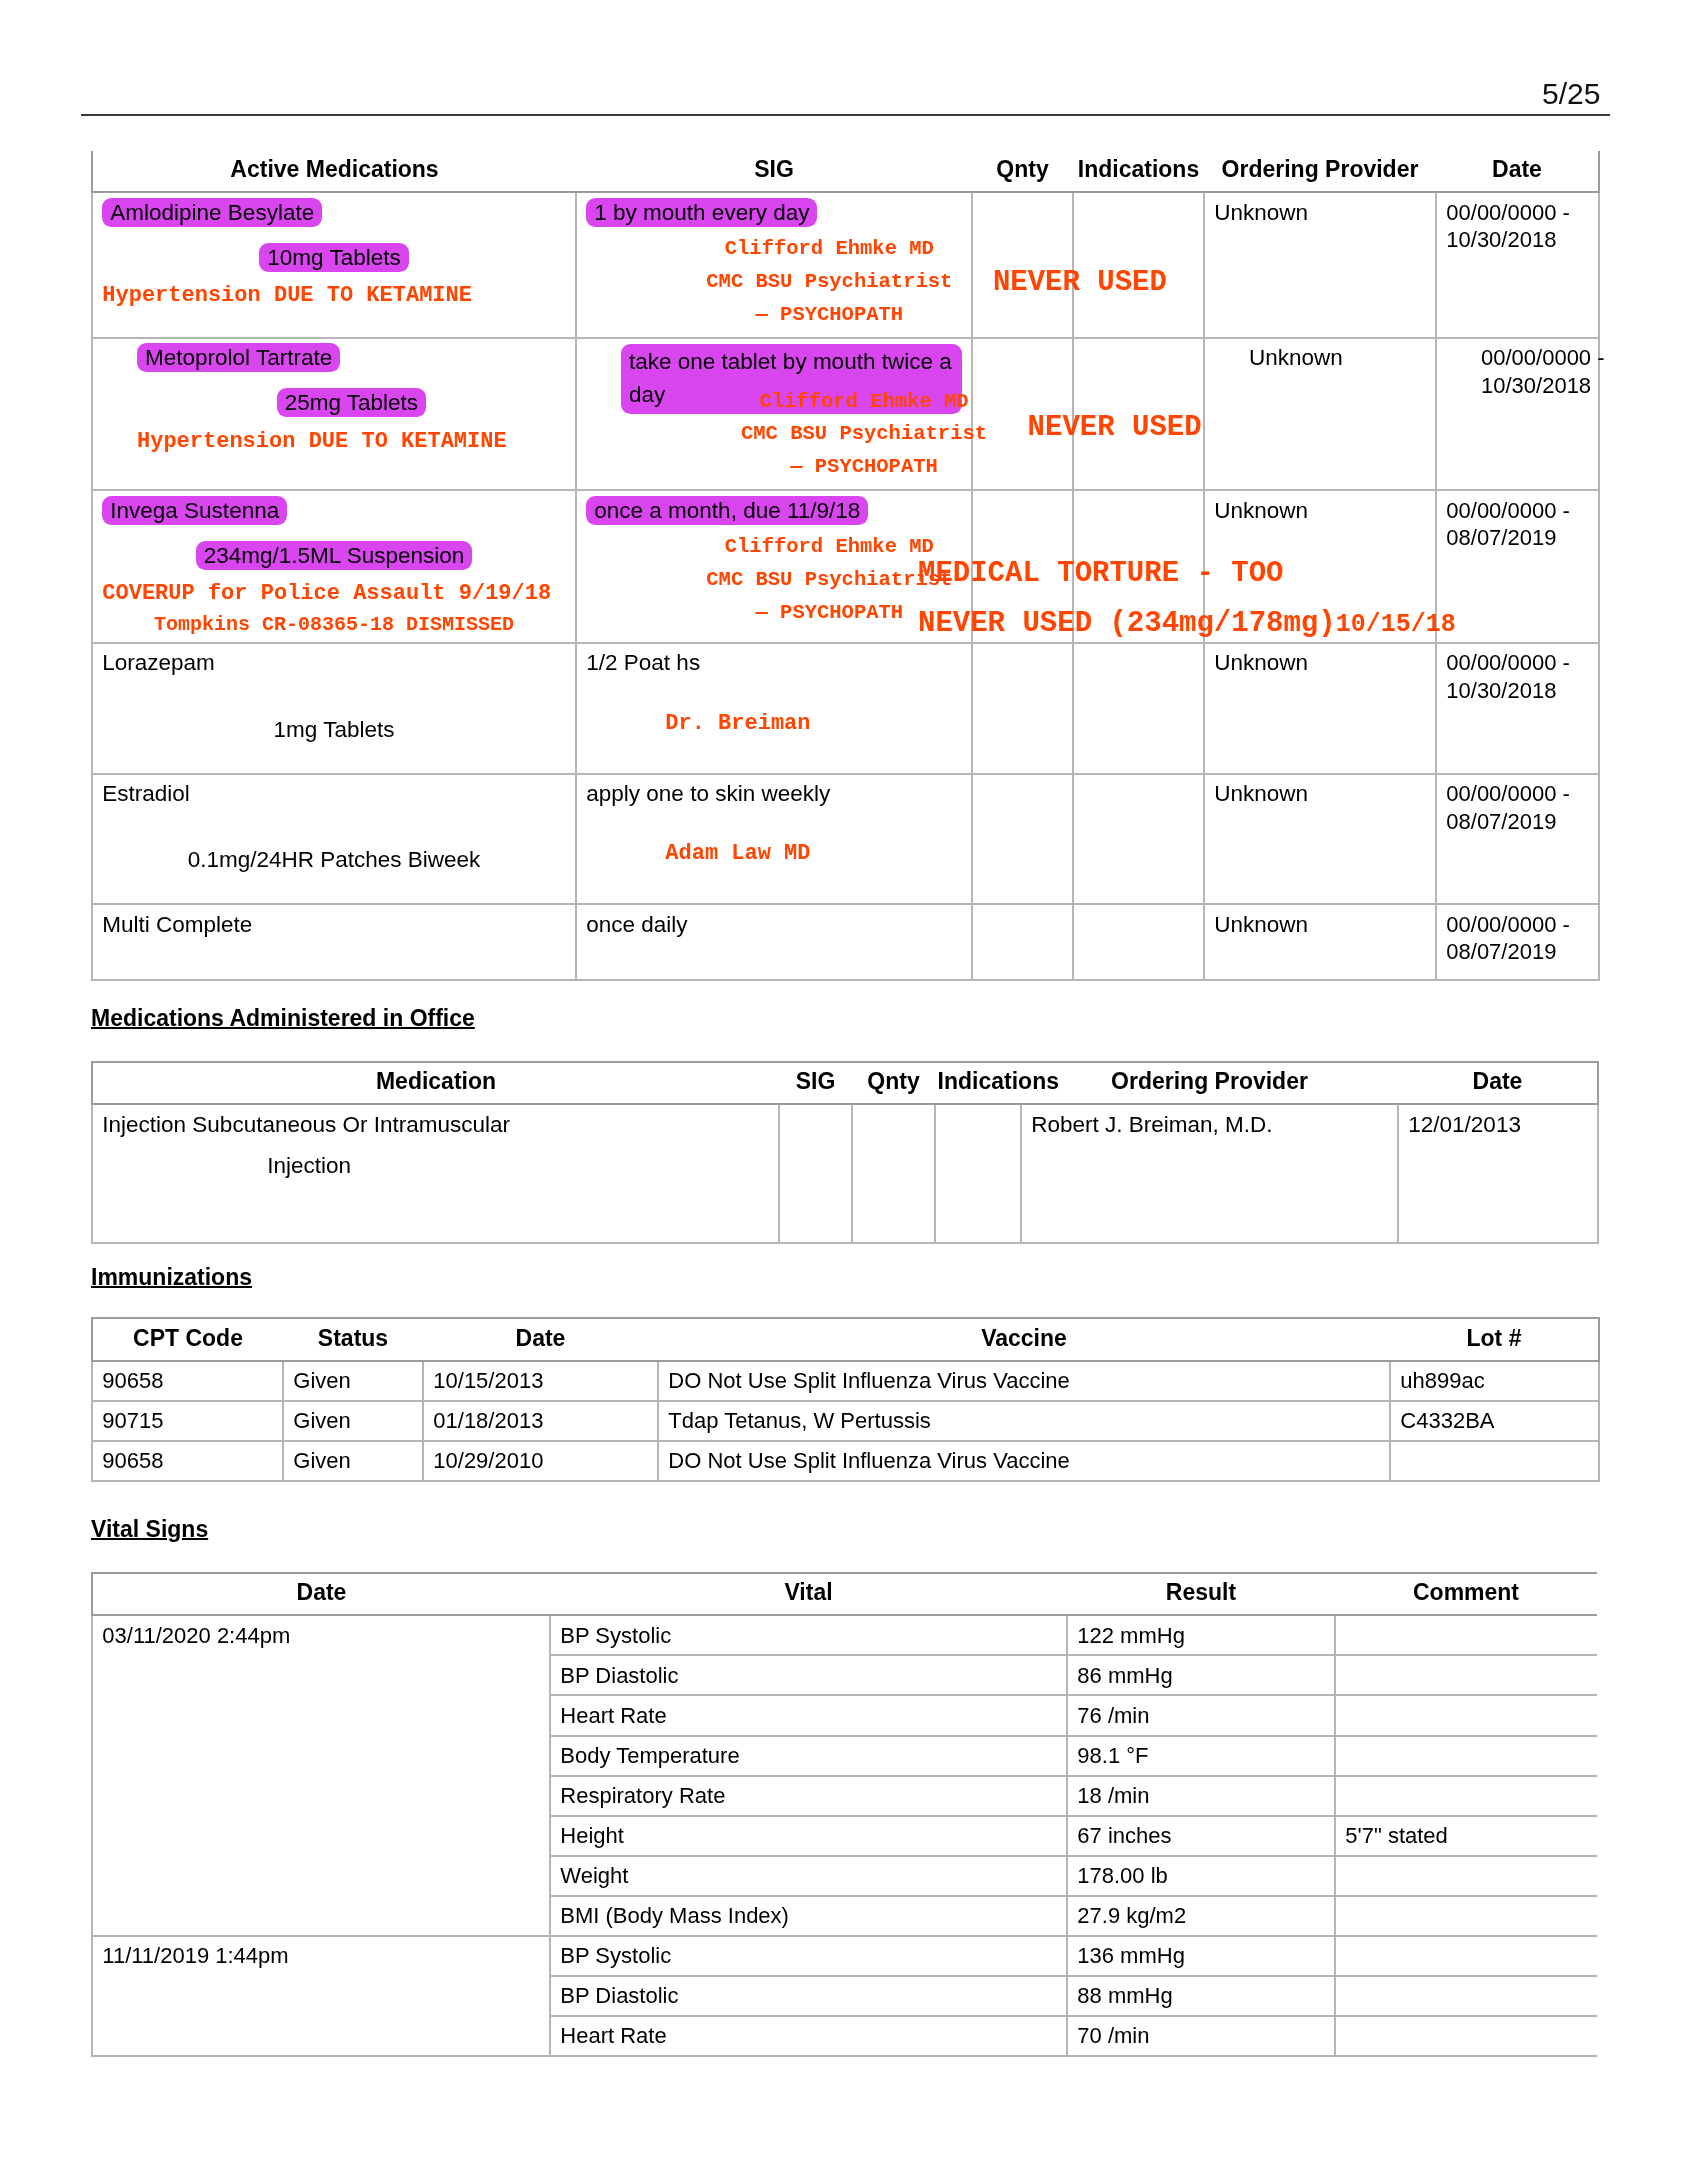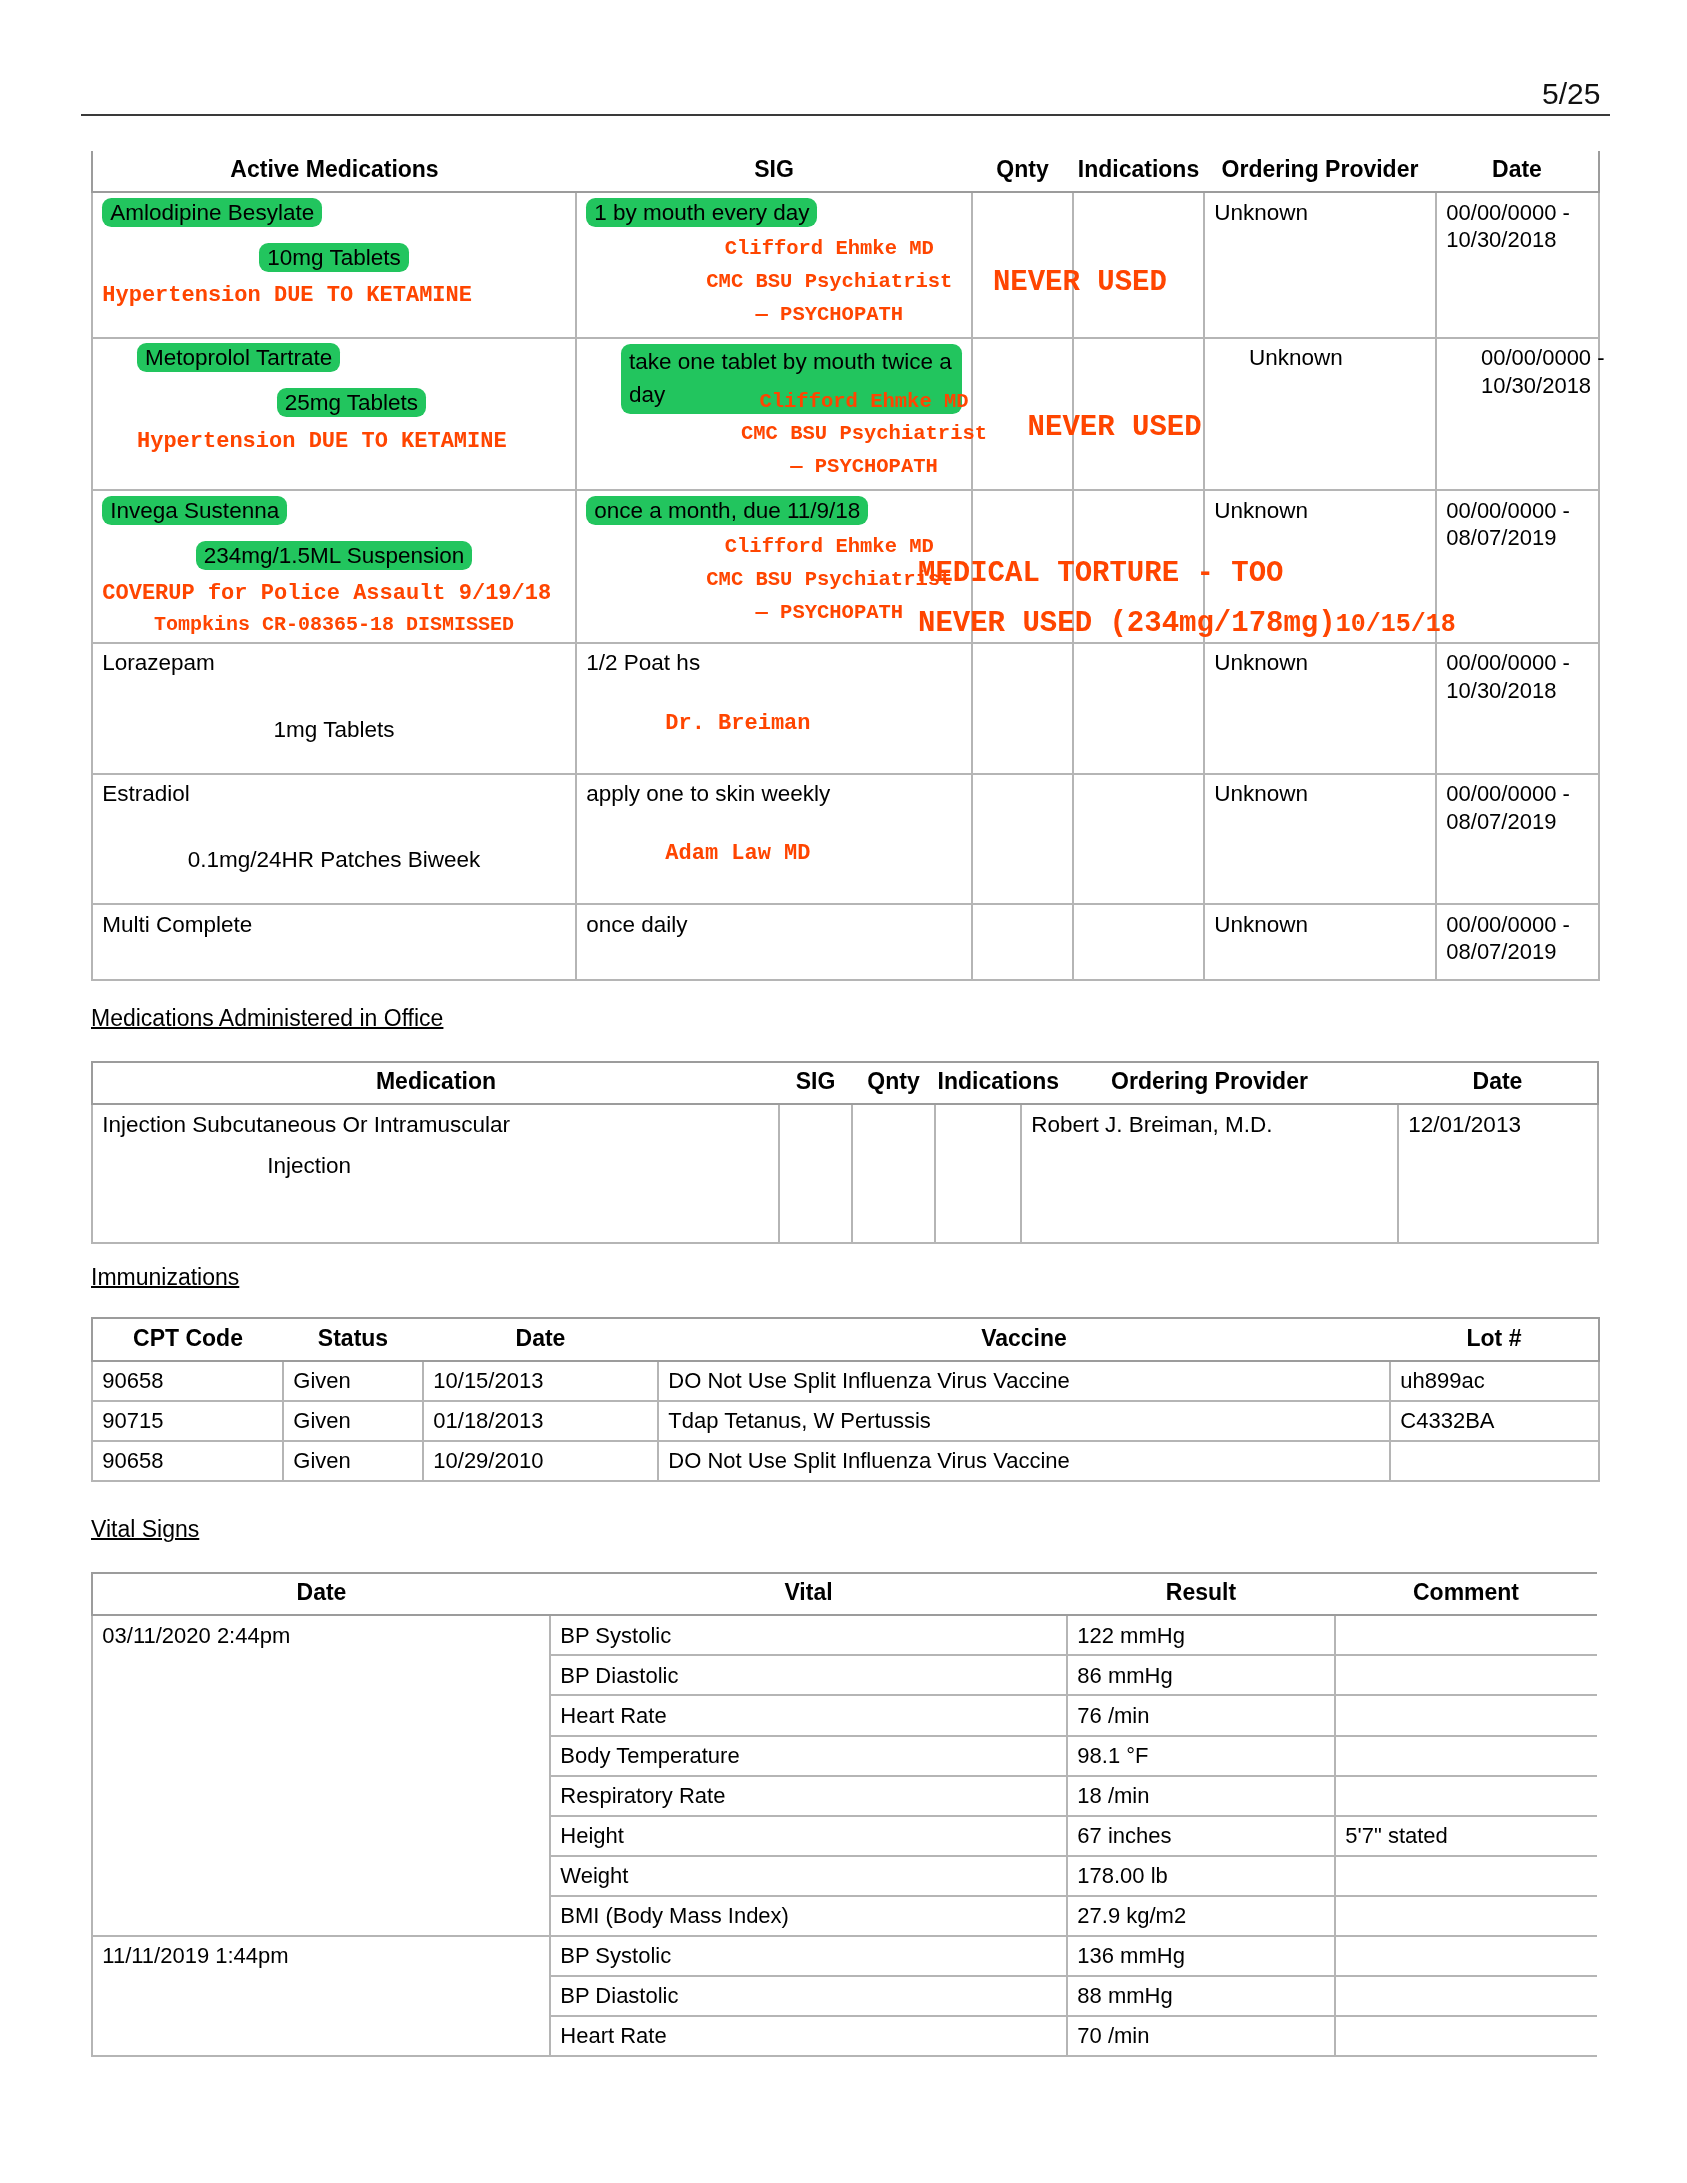--- a/index.html
+++ b/index.html
@@ -15,37 +15,37 @@
   .doc-table{border:2px solid #9c9c9c;}
   .meds{border-top:none;}
   th{border:none;border-bottom:2.6px solid #9c9c9c;font-weight:bold;font-size:23px;padding:5.3px 2.6px 8px 2.6px;text-align:center;color:#000;}
   td{border:2px solid #b5b5b5;vertical-align:top;padding:5.3px 9.3px;font-size:22.5px;line-height:1.25;}
 
   
   tr.r0 td{height:118px;} tr.r1 td{height:120px;padding-left:44px;} tr.r2 td{height:136px;}
   tr.r3 td{height:118px;} tr.r4 td{height:118px;} tr.r5 td{height:122px;}
   tr.r6 td{height:63px;}
 
-  .hl{background:#22c55e;border-radius:9.3px;padding:2px 8px;box-decoration-break:clone;-webkit-box-decoration-break:clone;}
+  .hl{background:#d946ef;border-radius:9.3px;padding:2px 8px;box-decoration-break:clone;-webkit-box-decoration-break:clone;}
   .mono{font-family:"Liberation Mono","DejaVu Sans Mono",monospace;font-weight:700;color:#ff4500;}
   .med-dose{text-align:center;margin-top:17px;}
   .dose-low{margin-top:38px;}
   .med-note{margin-top:10.6px;font-size:22px;white-space:nowrap;}
   .med-note2{text-align:center;margin-top:4px;font-size:20px;white-space:nowrap;}
   .sig-wrap{max-width:334px;display:block;line-height:1.45;}
   .sig-annot{margin-left:120px;margin-top:6.6px;text-align:center;width:max-content;font-size:20.5px;line-height:1.6;white-space:nowrap;}
   .annot-row2{margin-top:-28px;}
   .annot-small{margin-left:79px;margin-top:32px;font-size:22px;white-space:nowrap;width:max-content;}
   .pos-rel{position:relative;}
   .nu{position:relative;top:66px;left:10.6px;font-size:29px;white-space:nowrap;}
   .overlay3{position:absolute;left:341px;top:58px;font-size:29px;white-space:nowrap;line-height:1.7;z-index:3;}
   .ov-date{font-size:25px;}
   .date-cell div{white-space:nowrap;font-size:22px;}
 
-  .heading{font-size:23px;font-weight:normal;text-decoration:underline;text-decoration-thickness:2px;margin:0;color:#000;}
+  .heading{font-size:23px;font-weight:bold;text-decoration:underline;text-decoration-thickness:2px;margin:0;color:#000;}
   .h-office{margin:24px 0 29px 0;}
   .h-imm{margin:20px 0 26.5px 0;}
   .h-vitals{margin:34px 0 29px 0;}
 
   
   .office td{height:126px;}
   .office-line2{margin-left:165px;margin-top:13.2px;}
 
   
   .imm td{height:24px;font-size:22px;white-space:nowrap;overflow:hidden;}

